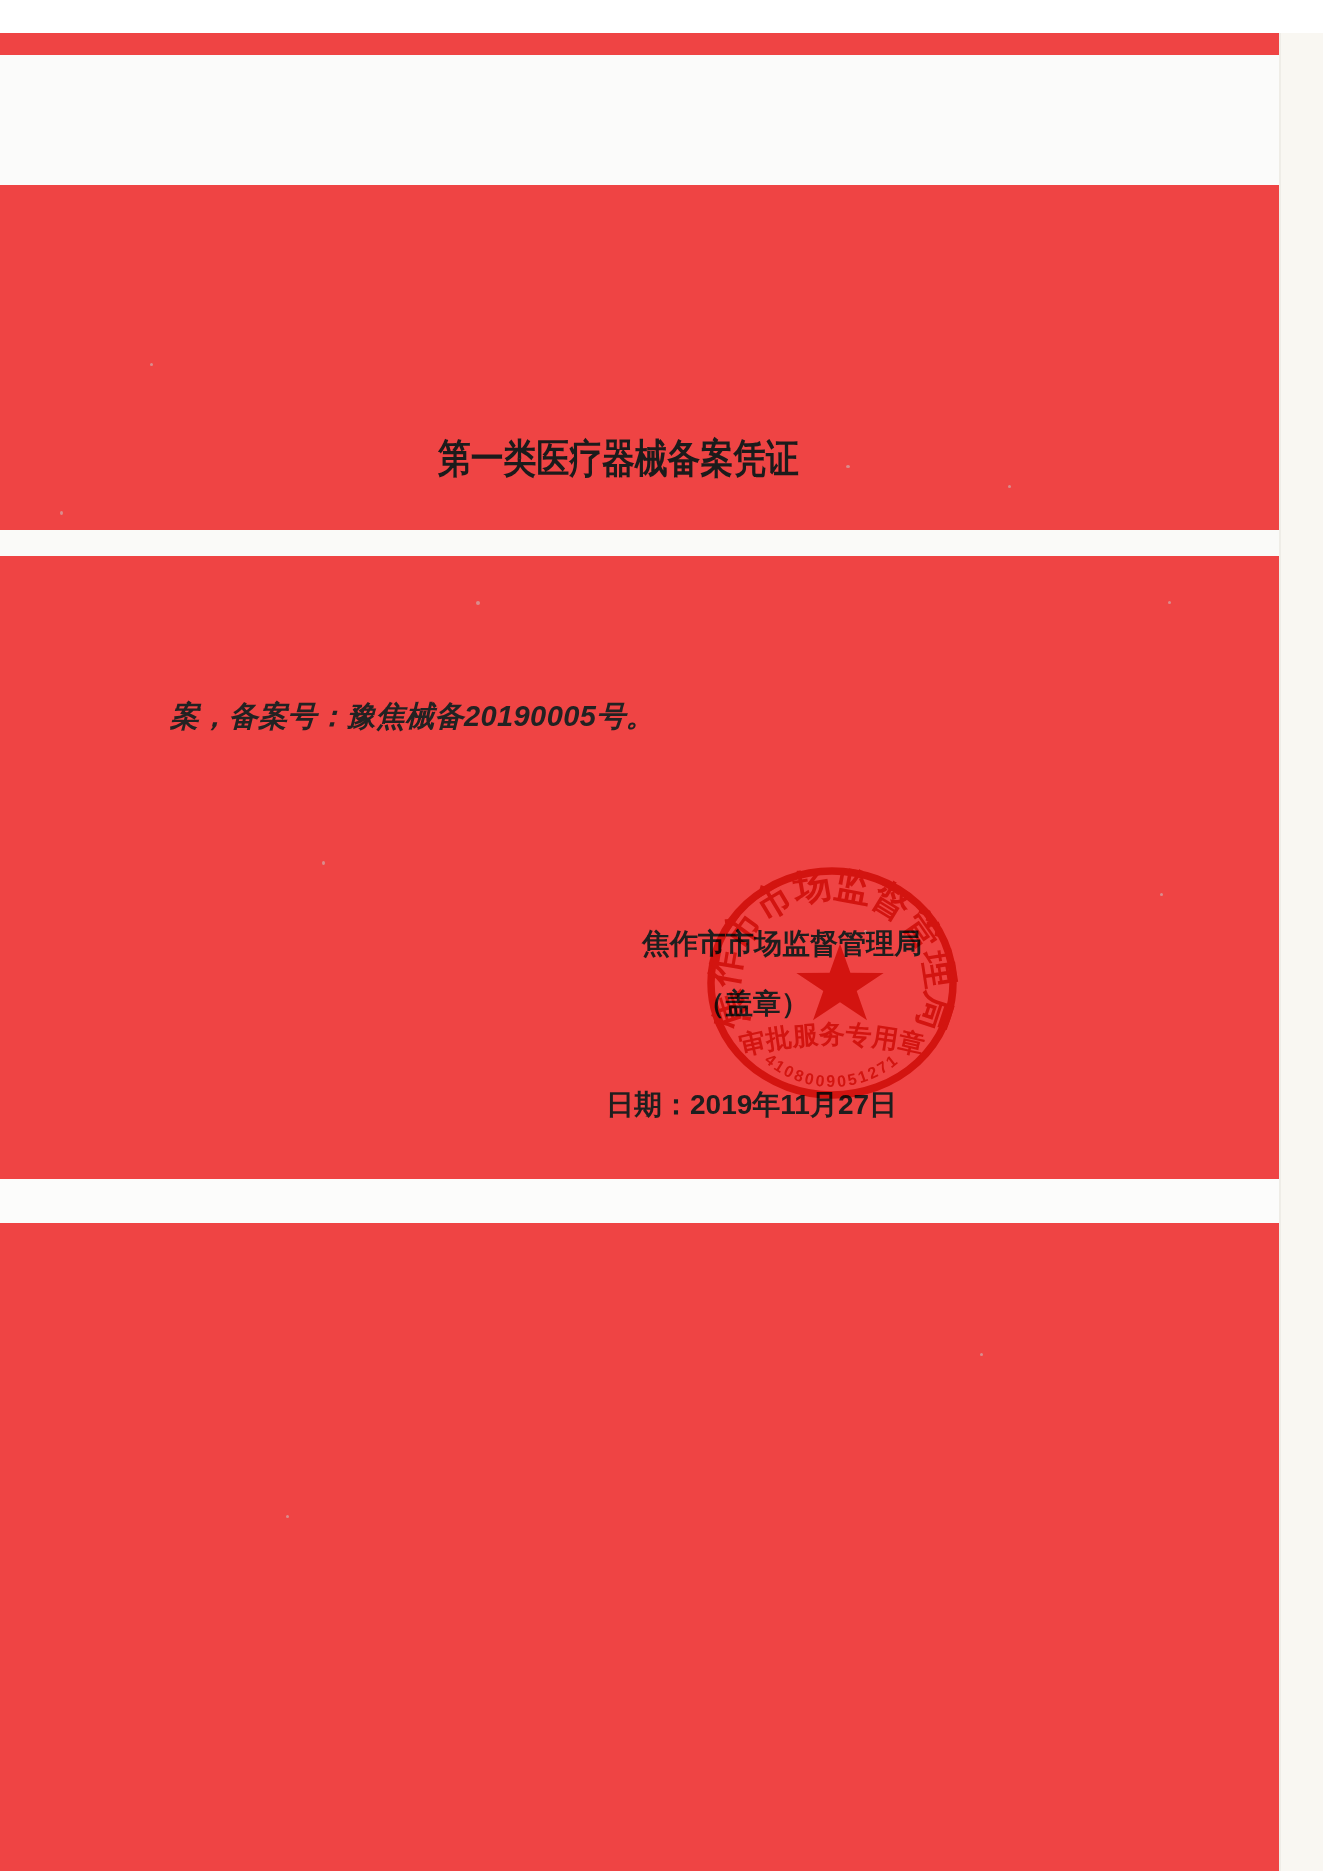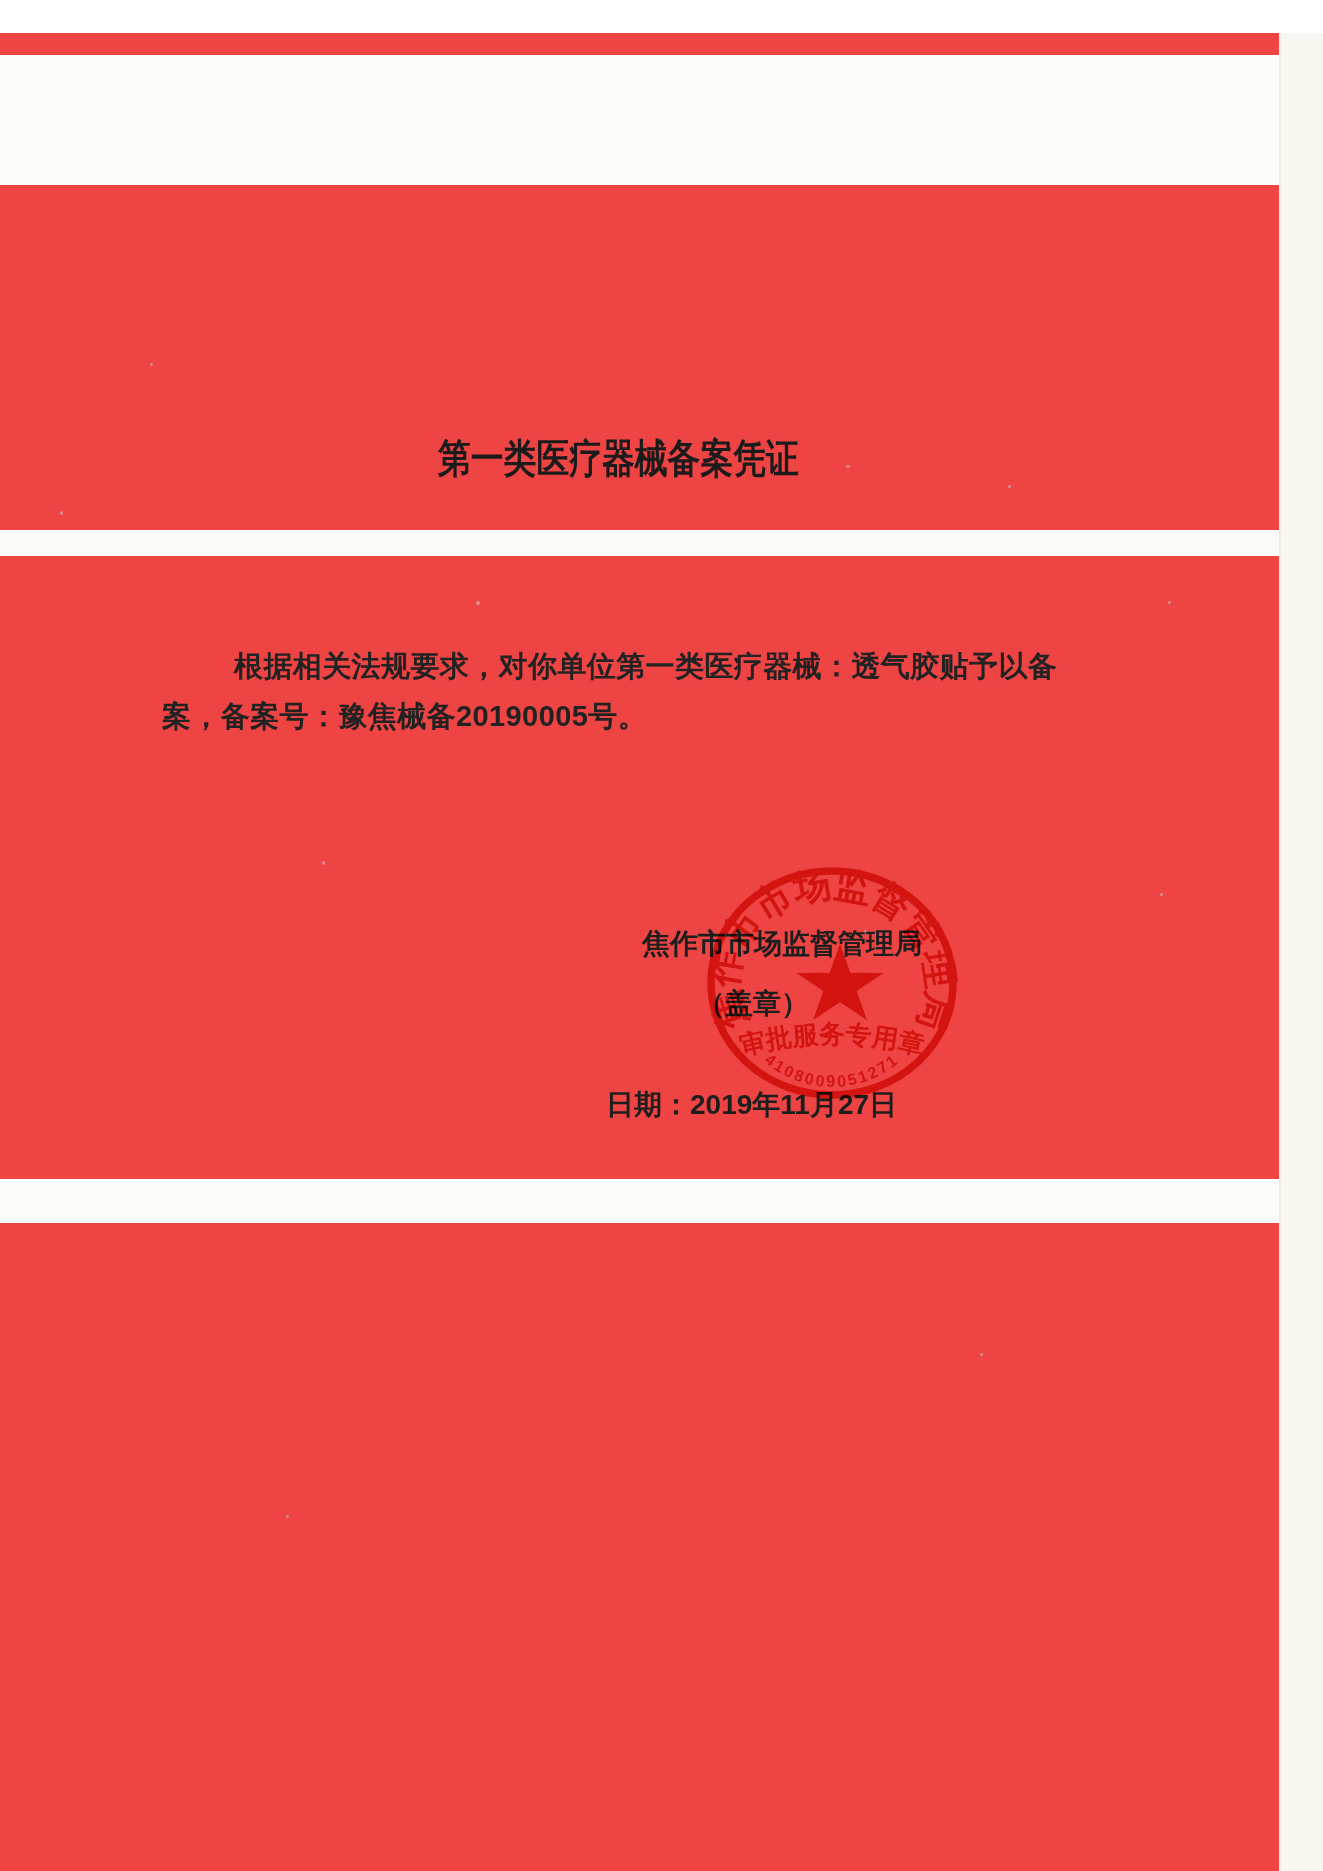--- a/index.html
+++ b/index.html
@@ -33,21 +33,21 @@
     transform: scaleX(0.82); transform-origin: left top;
     color: #1b1b1b;
   }
   .addressee {
     left: 171px; top: 544px;
     font-size: 30px; font-weight: 700; letter-spacing: 0.5px;
     color: #1d1d1d;
   }
   .body-line { font-size: 29px; font-weight: 600; letter-spacing: 0.4px; color: #222; }
   .body-line-1 { left: 234px; top: 614px; }
-  .body-line-2 { left: 162px; top: 664px; }
+  .body-line-2 { left: 170px; top: 664px; font-style: italic; }
 
   .issuer-line { left: 642px; top: 892px; font-size: 28px; font-weight: 600; color: #1e1e1e; }
   .seal-note   { left: 697px; top: 952px; font-size: 28px; font-weight: 700; color: #1e1e1e; }
   .date-line   { left: 606px; top: 1053px; font-size: 28px; font-weight: 600; color: #1e1e1e; text-align: right; }
 
   .stamp {
     position: absolute; left: 700px; top: 820px;
     width: 270px; height: 270px;
     mix-blend-mode: multiply;
     opacity: 0.92;
@@ -72,21 +72,20 @@
   <div class="speck" style="left:1168px;top:568px;  width:3px; height:3px;"></div>
   <div class="speck" style="left:864px; top:897px;  width:3px; height:4px;"></div>
   <div class="speck" style="left:1160px;top:860px;  width:3px; height:3px;"></div>
   <div class="speck" style="left:286px; top:1482px; width:3px; height:3px;"></div>
   <div class="speck" style="left:980px; top:1320px; width:3px; height:3px;"></div>
   <div class="speck" style="left:150px; top:330px;  width:3px; height:3px;"></div>
 
   <div class="txt doc-title">第一类医疗器械备案凭证</div>
 
 
-  <div class="txt body-line body-line-1">根据相关法规要求，对你单位第一类医疗器械：透气胶贴予以备</div>
   <div class="txt body-line body-line-2">案，备案号：豫焦械备20190005号。</div>
 
   <div class="txt issuer-line">焦作市市场监督管理局</div>
   <div class="txt seal-note">（盖章）</div>
   <div class="txt date-line">日期：2019年11月27日</div>
 
   <svg class="stamp" viewBox="0 0 270 270" xmlns="http://www.w3.org/2000/svg">
     <defs>
       <path id="arcTop" d="M 48.1 170.4 A 95 86 0 1 1 215.9 170.4" fill="none"></path>
       <path id="arcBottom" d="M 58.5 203.5 A 104 104 0 0 0 205.5 203.5" fill="none"></path>

